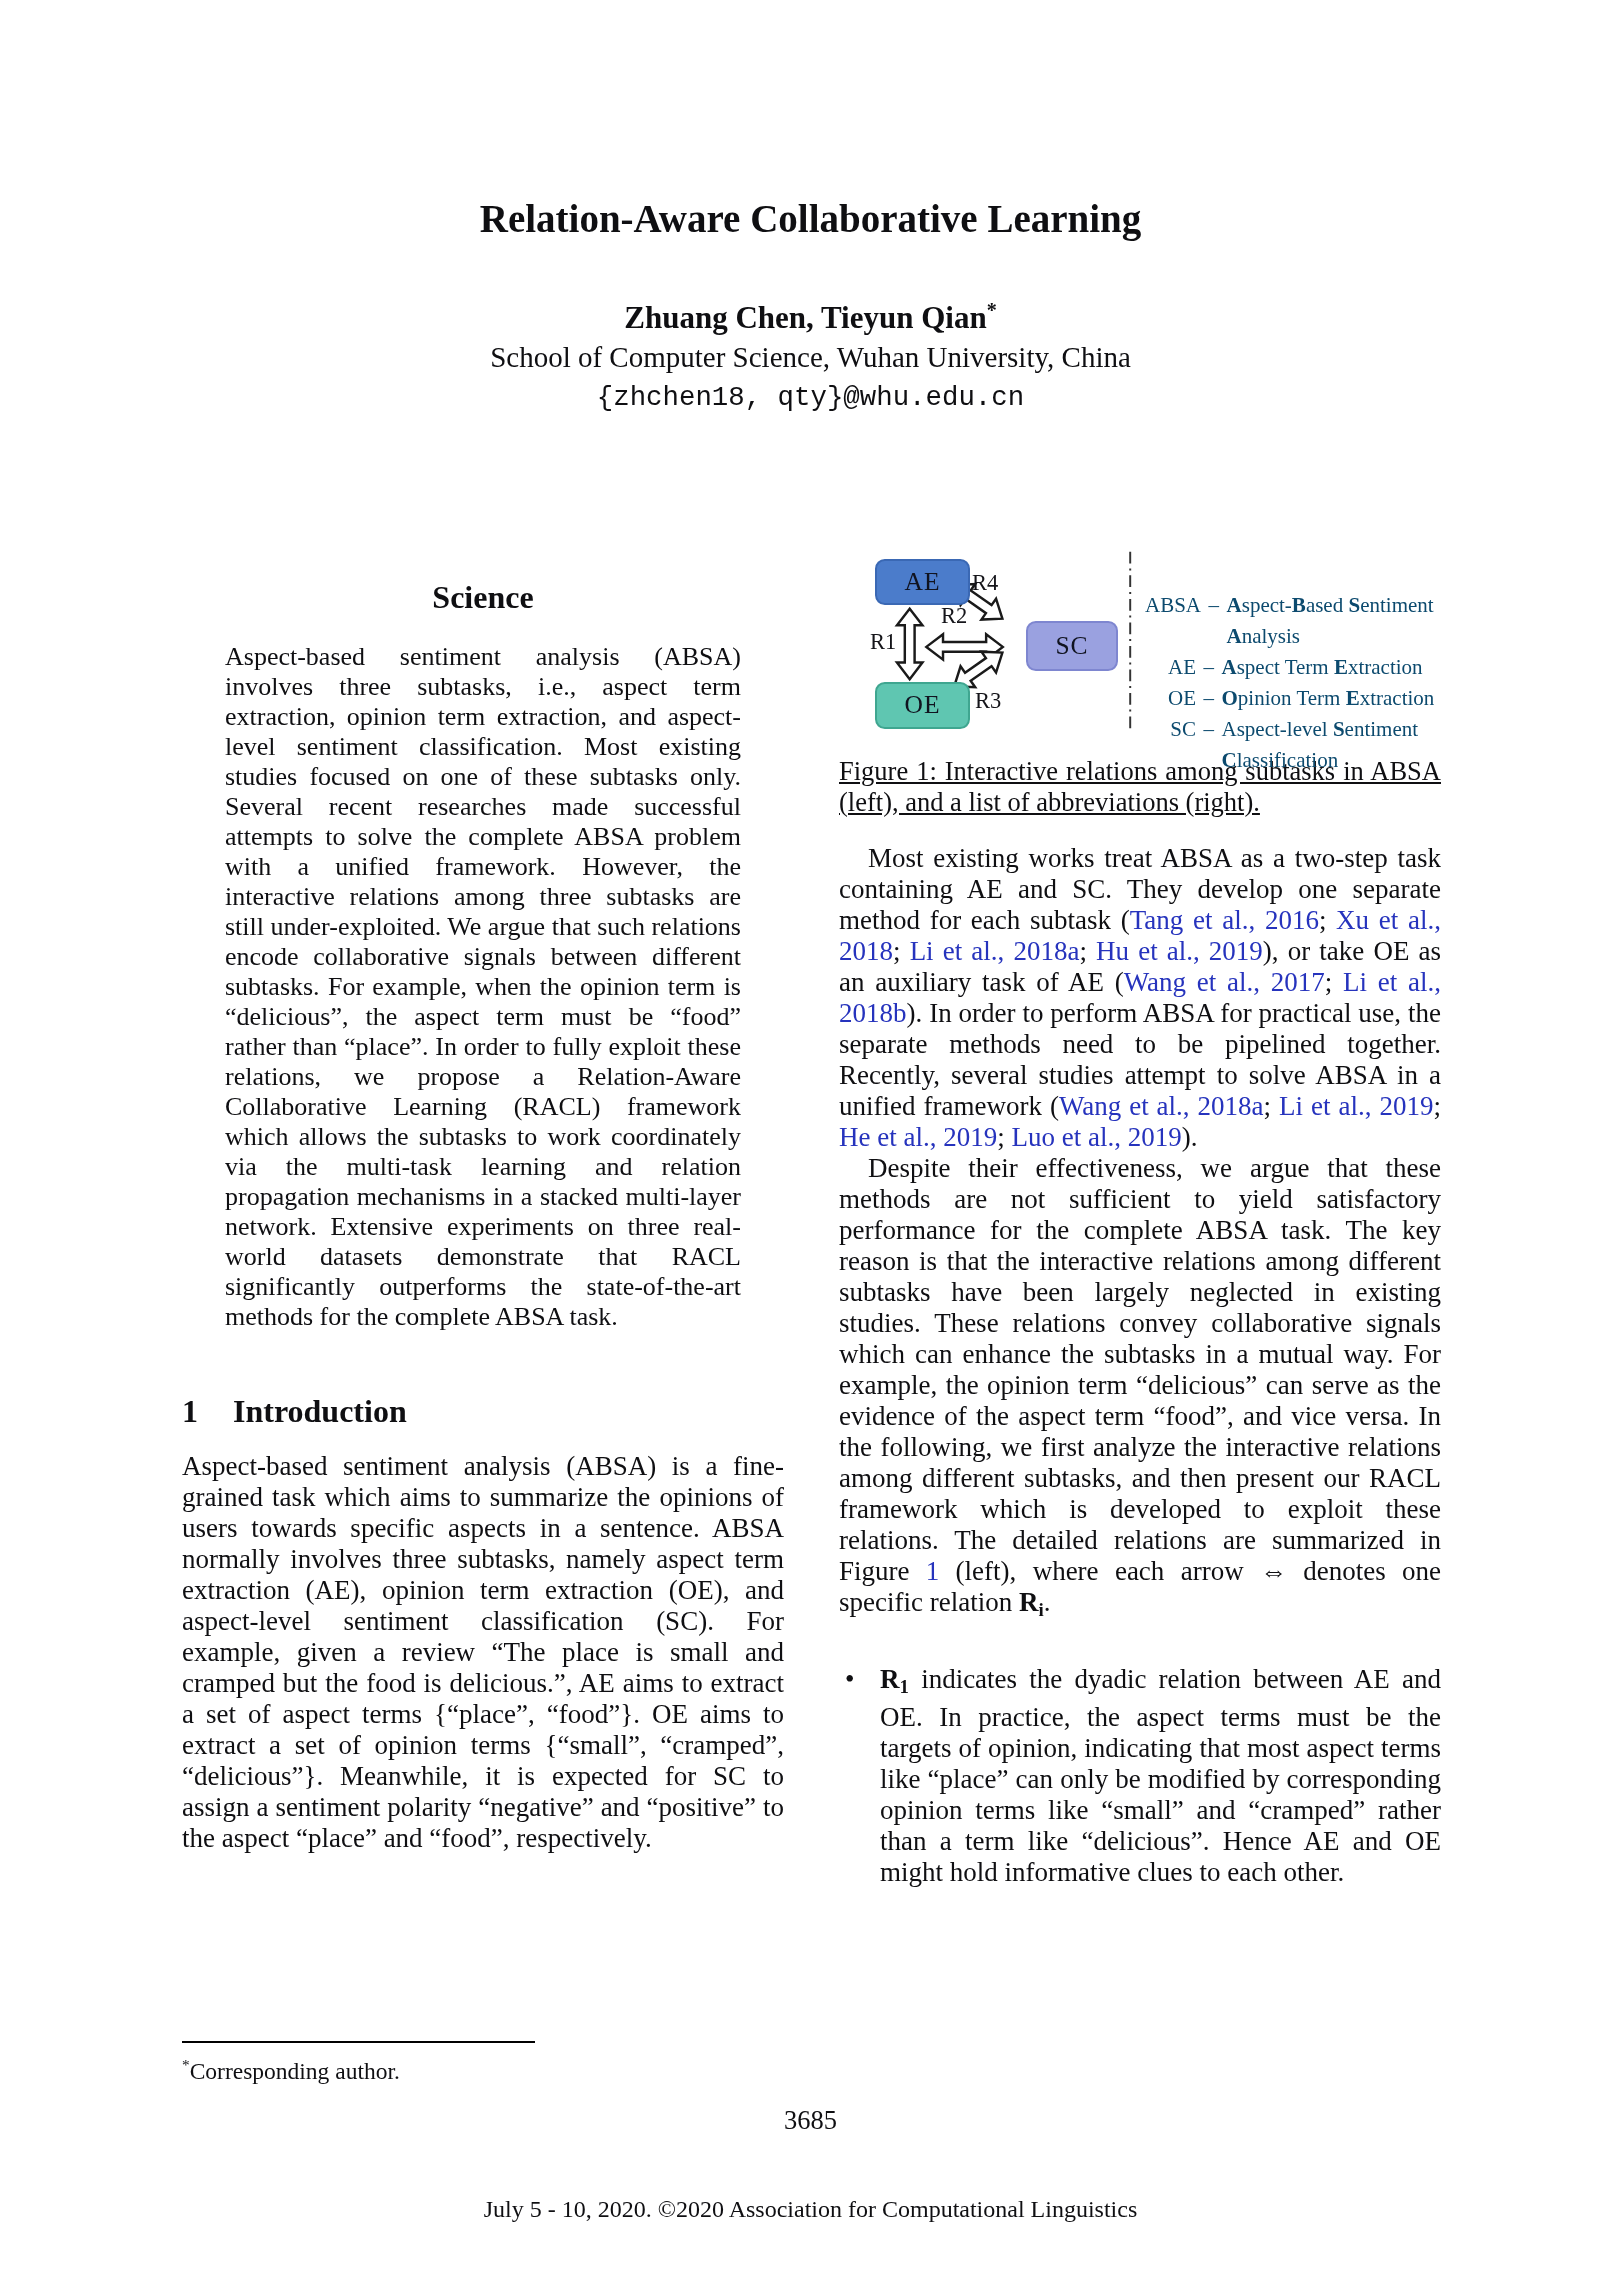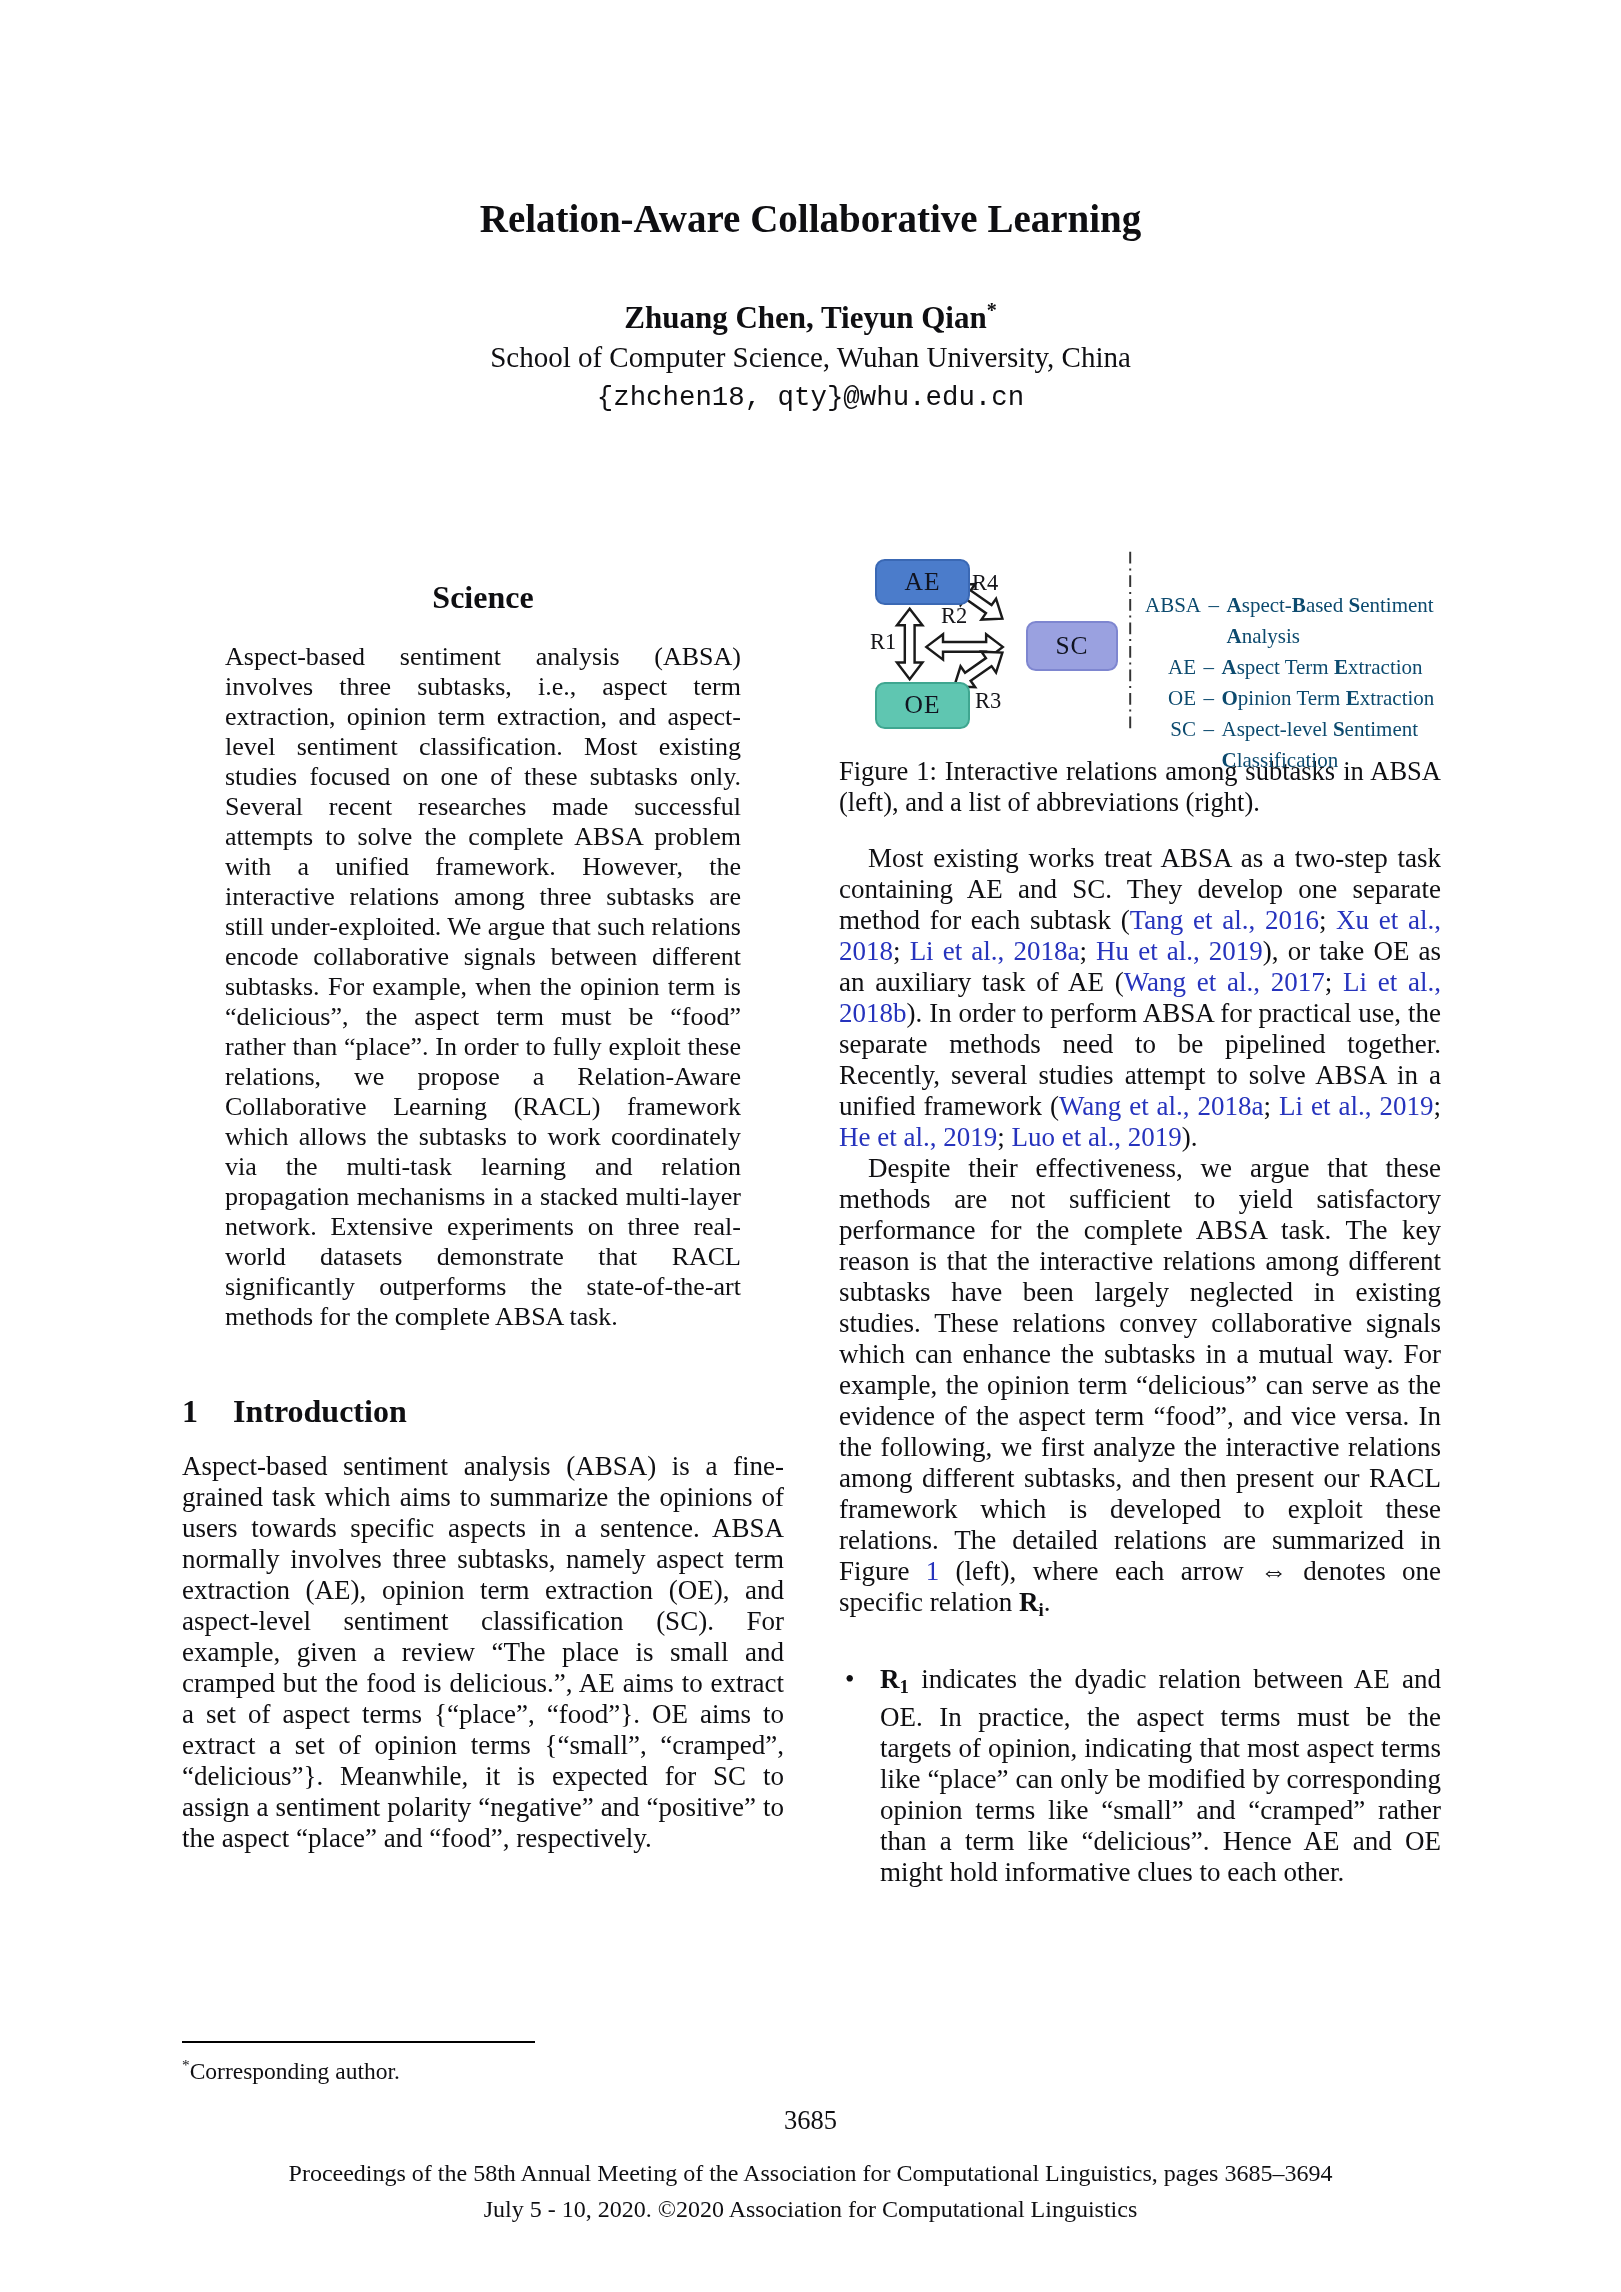--- a/index.html
+++ b/index.html
@@ -30,21 +30,21 @@
   }
   .section-heading{margin-top:61px; font-size:32px; font-weight:bold;}
   .section-number{display:inline-block; min-width:51px;}
   .body-par{
     margin-top:21.6px; font-size:27px; line-height:31px; text-align:justify; hyphens:auto;
   }
   .body-par.noindent{text-indent:0;}
   .body-par.indent{margin-top:0; text-indent:29px;}
   .body-par.firstgap{margin-top:25.5px;}
   
-  .figure-block{margin-top:5.9px;}
+  .figure-block{margin-top:5.9px;text-decoration:underline;}
   .diagram{position:relative; width:602px; height:196px;}
   .dbox{
     position:absolute; display:flex; align-items:center; justify-content:center;
     border-radius:9.8px; font-size:25.5px; color:#10131f; letter-spacing:1px;
   }
   .dbox.ae{left:36px; top:14.7px; width:95px; height:46px; background:var(--ae-fill); border:2.9px solid var(--ae-border);}
   .dbox.sc{left:187px; top:77px; width:92px; height:50px; background:var(--sc-fill); border:2.9px solid var(--sc-border);}
   .dbox.oe{left:36px; top:138px; width:95px; height:47px; background:var(--oe-fill); border:2.9px solid var(--oe-border);}
   .arrow-label{position:absolute; font-size:22.5px; color:#15151a;}
   .lbl-r1{left:31px; top:85px;}
@@ -157,17 +157,16 @@
       </div>
     </div>
   </div>
 
   <div class="footnote">
     <div class="footnote-rule"></div>
     <p class="footnote-text"><span class="seg-sup">*</span><span>Corresponding author.</span></p>
   </div>
 
   <div class="page-number">3685</div>
-  <div class="proc-line1"><span class="seg-i">Proceedings of the 58th Annual Meeting of the Association for Computational Linguistics</span><span>, pages 3685–3694</span></div>
   <div class="proc-line2"><span>July 5 - 10, 2020. ©2020 Association for Computational Linguistics</span></div>
 
 </div>
 
 
 </body></html>

